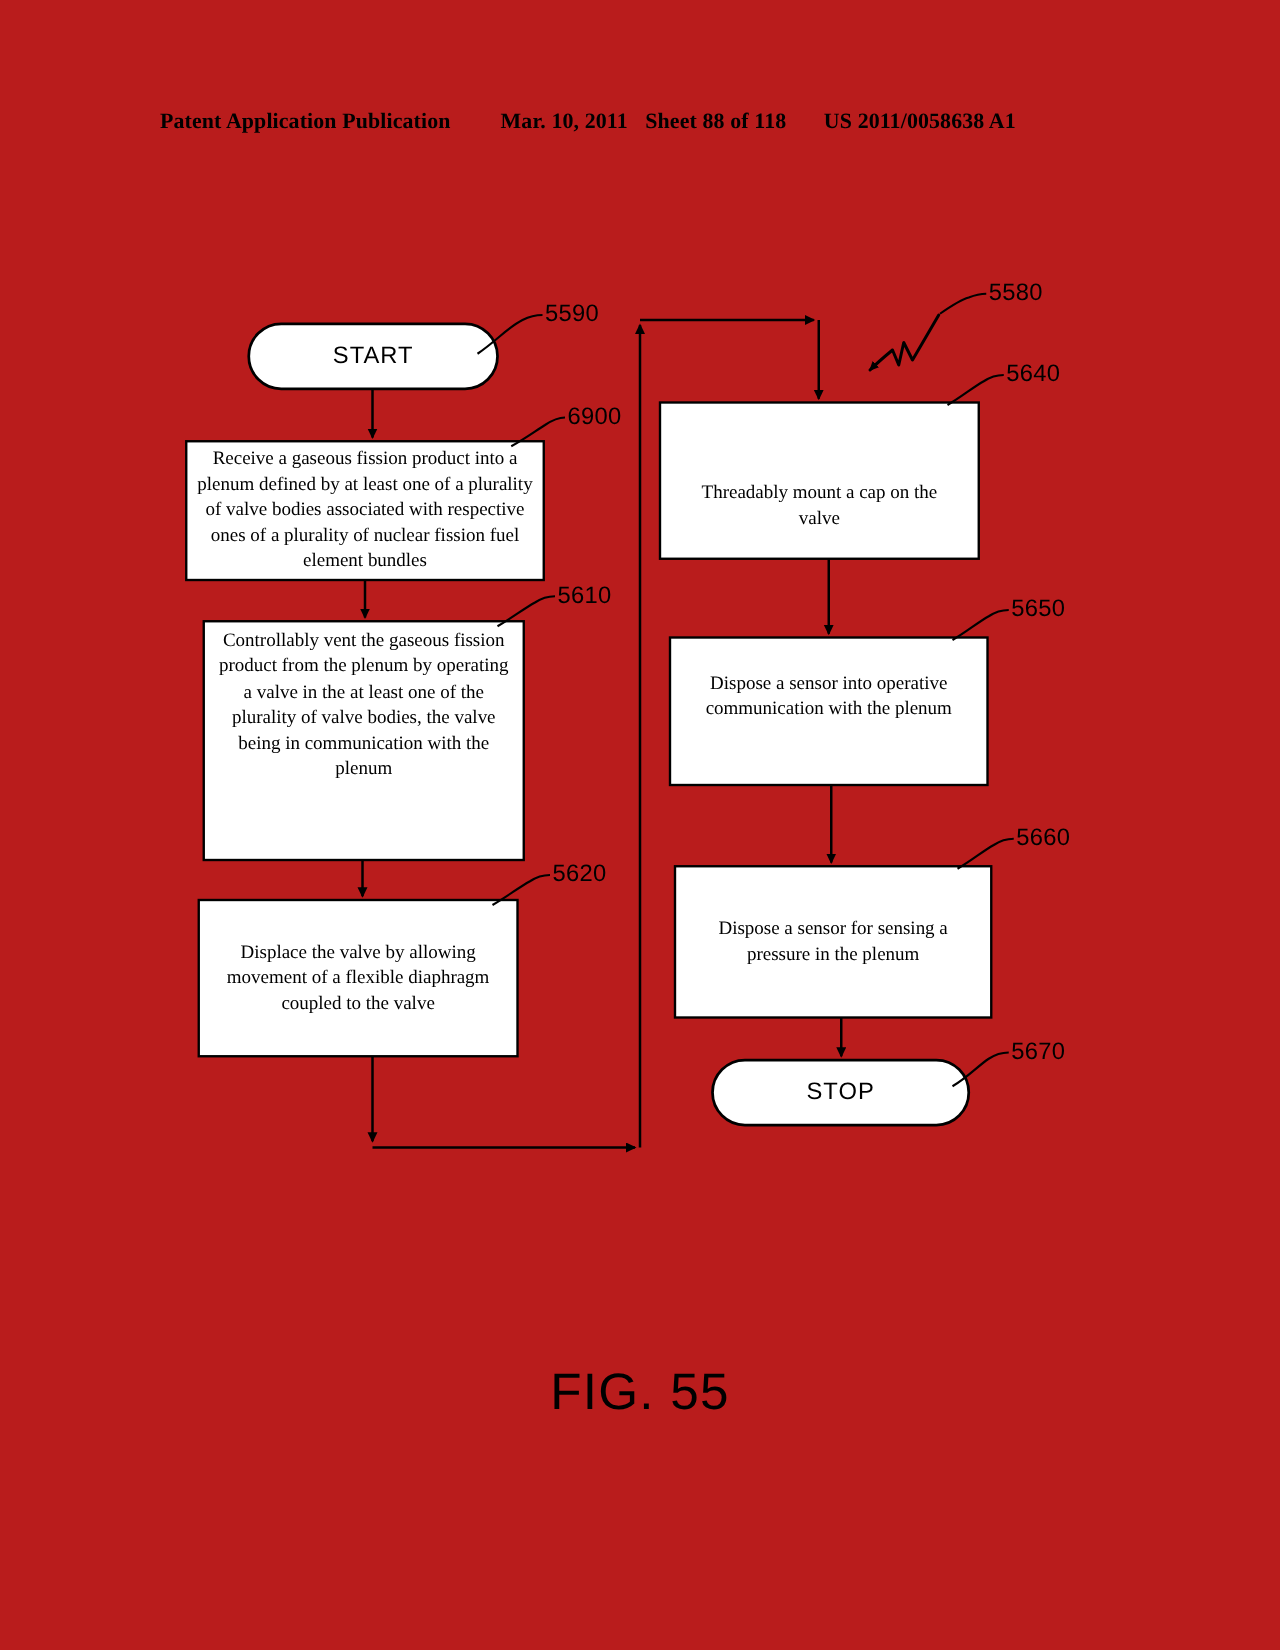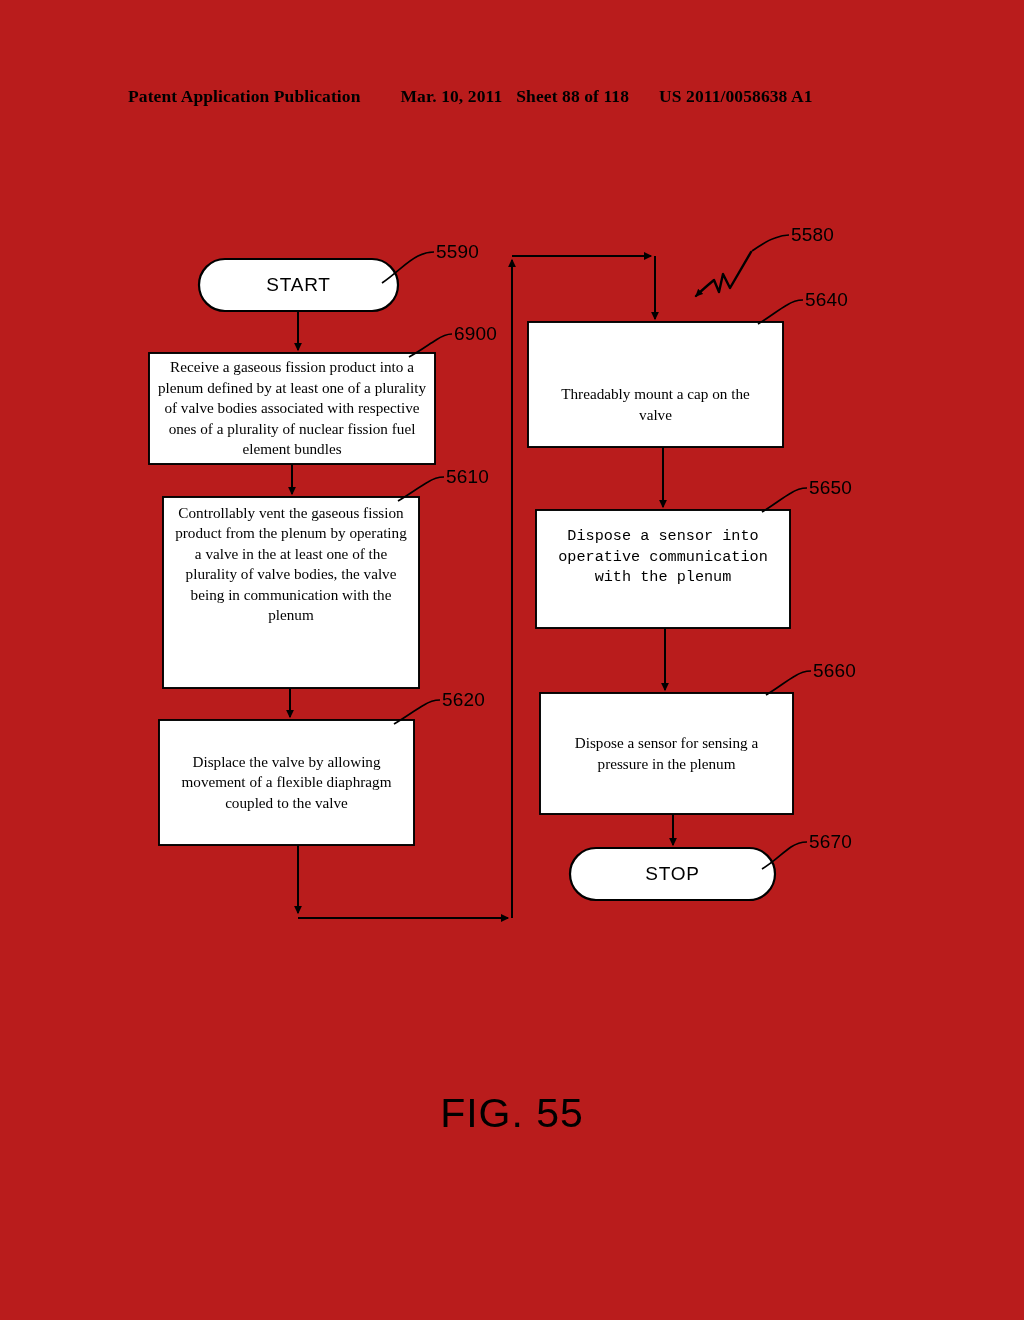--- a/index.html
+++ b/index.html
@@ -211,21 +211,21 @@
   </div>
 
   <div class="node-text box-text" style="left:159px; top:720px; width:255px; height:125px; padding:0 10px; box-sizing:border-box;">
     <span>Displace the valve by allowing movement of a flexible diaphragm coupled to the valve</span>
   </div>
 
   <div class="node-text box-text" style="left:528px; top:322px; width:255px; height:125px; padding:0 22px; box-sizing:border-box;margin-top:20px;">
     <span>Threadably mount a cap on the valve</span>
   </div>
 
-  <div class="node-text box-text" style="left:536px; top:510px; width:254px; height:94px; padding:0 14px; box-sizing:border-box;font-family:Liberation Mono, monospace;">
+  <div class="node-text box-text" style="left:536px; top:510px; width:254px; height:94px; padding:0 14px; box-sizing:border-box;">
     <span>Dispose a sensor into operative communication with the plenum</span>
   </div>
 
   <div class="node-text box-text" style="left:540px; top:693px; width:253px; height:121px; padding:0 22px; box-sizing:border-box;border-radius:17px;">
     <span>Dispose a sensor for sensing a pressure in the plenum</span>
   </div>
 
   <div class="node-text term-text" style="left:570px; top:848px; width:205px; height:52px;text-align:center;">
     <span>STOP</span>
   </div>

